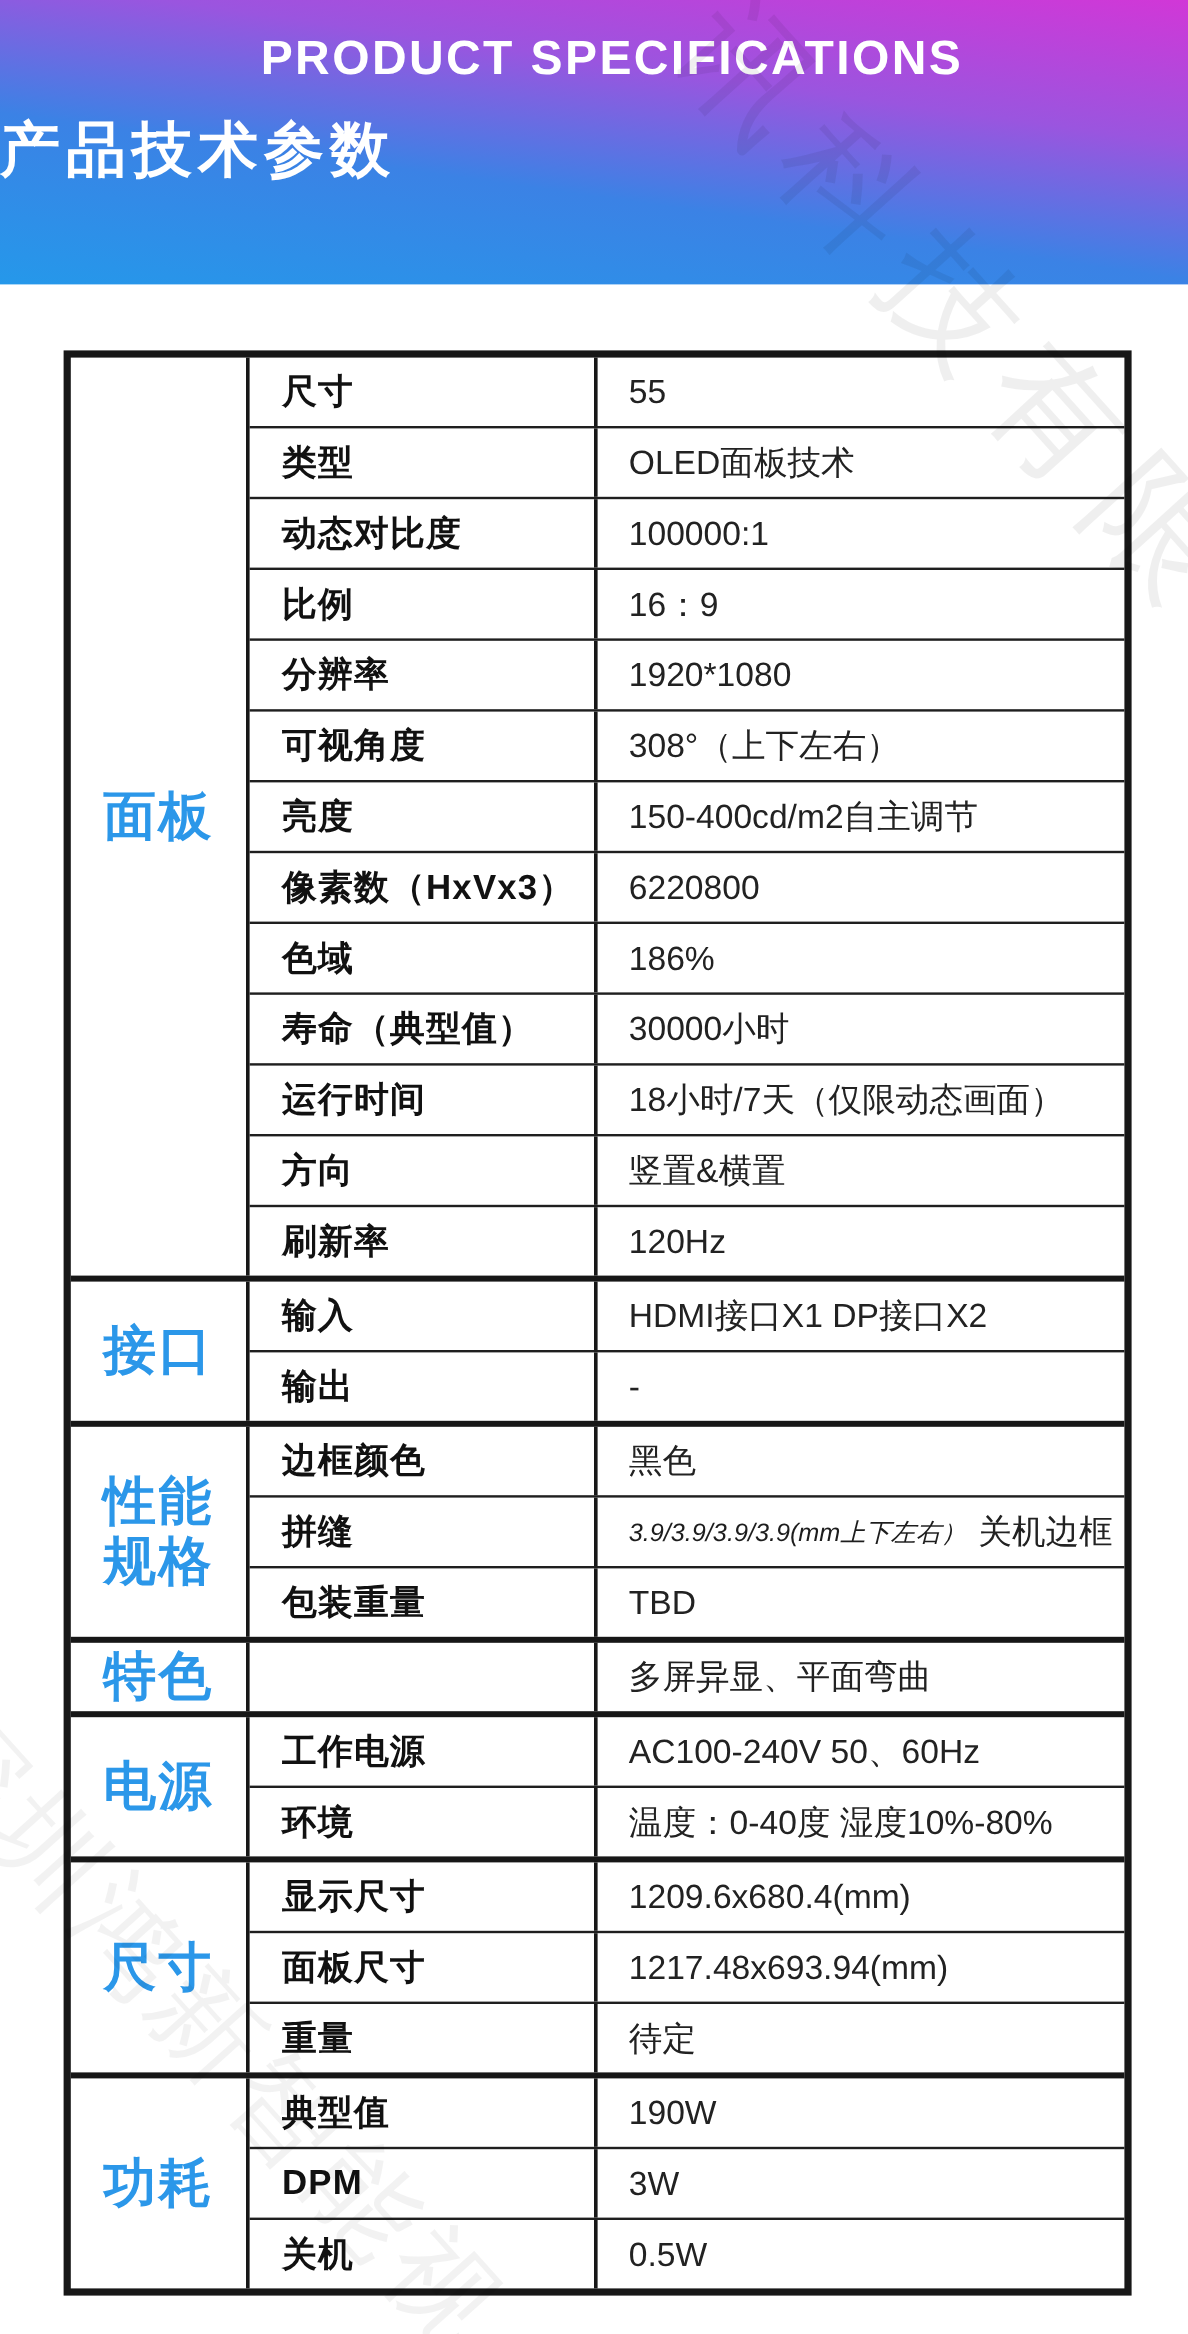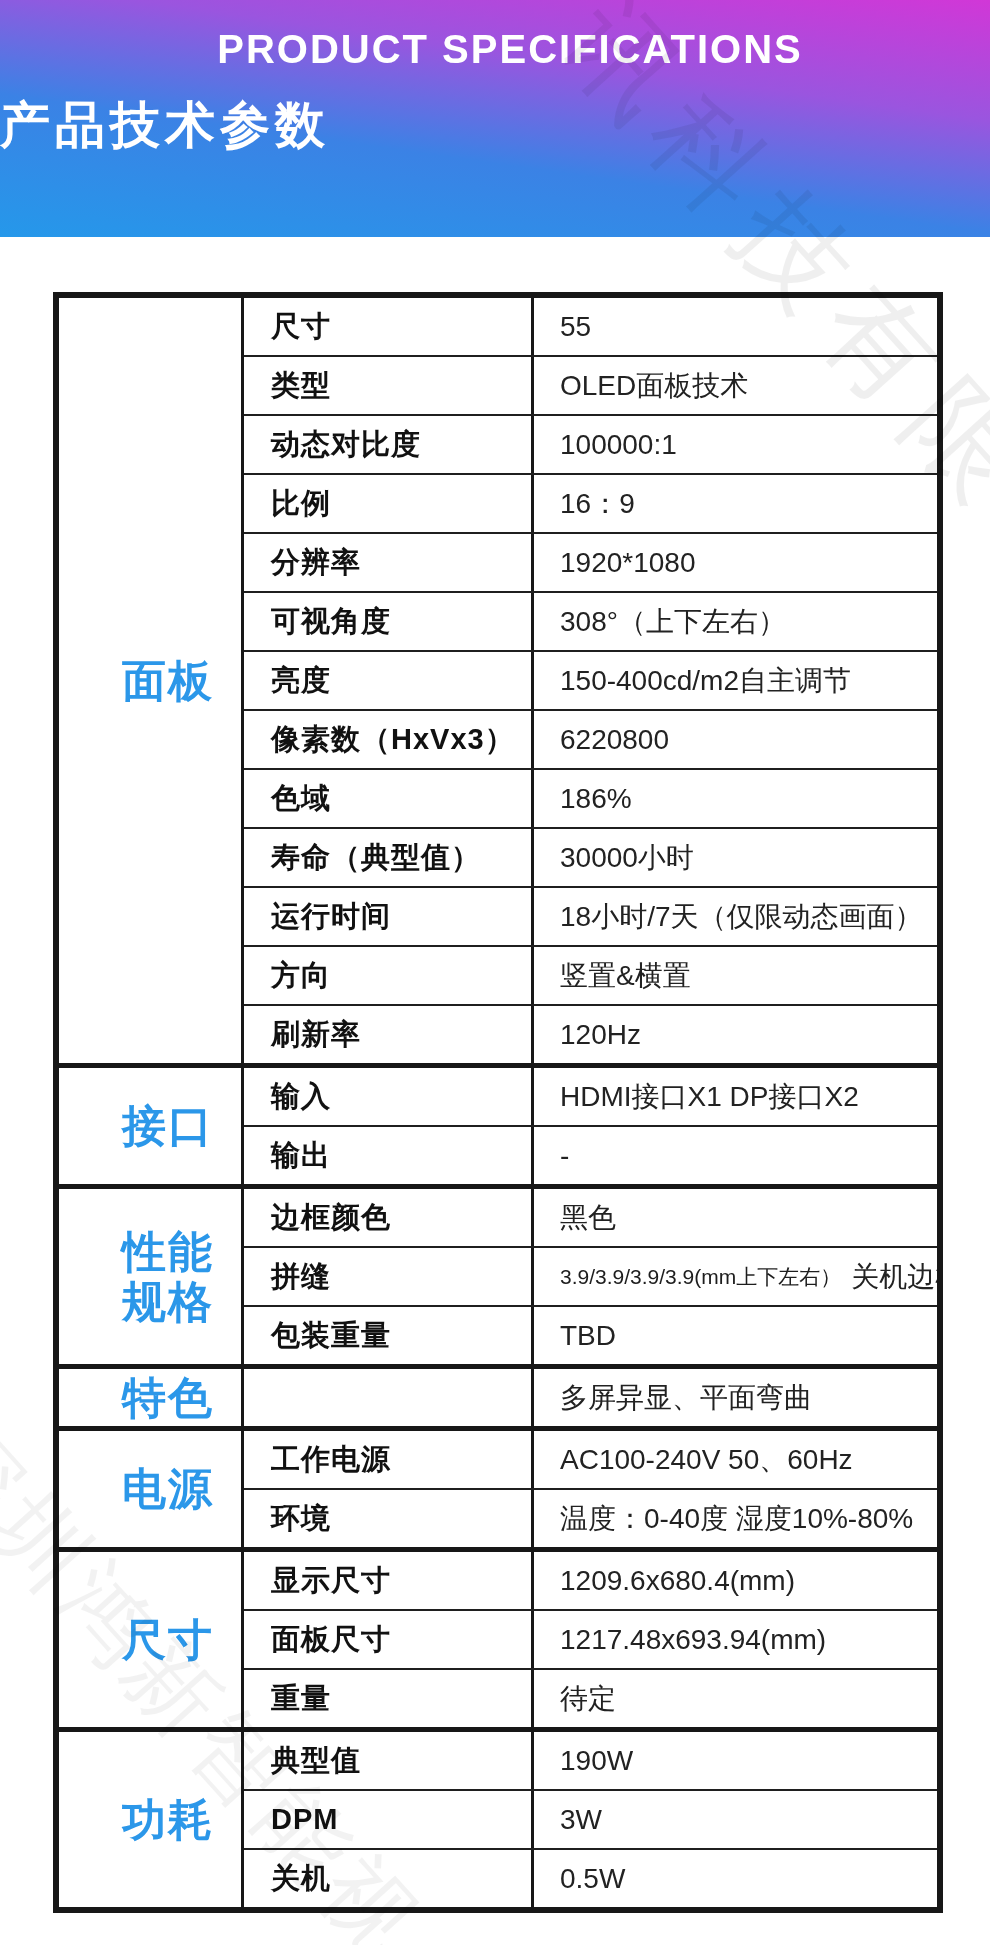--- a/index.html
+++ b/index.html
@@ -33,36 +33,36 @@
   .spec-table{
     position:absolute;left:53px;top:292px;width:890px;box-sizing:border-box;
     border:6px solid #171717;background:transparent;
   }
   .group{display:flex;border-bottom:5px solid #171717;}
   .group:last-child{border-bottom:none;}
   .group-label{
     width:146px;border-right:3px solid #171717;display:flex;
     align-items:center;justify-content:center;text-align:center;
     color:#2b97e9;font-size:44px;font-weight:700;line-height:1.12;
-    white-space:pre-line;letter-spacing:2px;flex:none;margin-left:36px;
+    white-space:pre-line;letter-spacing:2px;flex:none;
   }
   .rows{flex:1;display:flex;flex-direction:column;min-width:0;}
   .row{display:flex;height:57px;border-bottom:2px solid #1f1f1f;}
   .row:last-child{border-bottom:none;}
   .cell-label{
     width:290px;box-sizing:border-box;border-right:3px solid #171717;
     padding-left:27px;display:flex;align-items:center;flex:none;
     font-size:29px;font-weight:600;color:#111111;letter-spacing:1px;
   }
   .cell-value{
     flex:1;min-width:0;padding-left:26px;padding-right:20px;display:flex;
     align-items:center;font-size:28px;font-weight:400;color:#222222;
     white-space:nowrap;overflow:hidden;
   }
-  .cell-value .small{font-size:21px;margin-right:10px;color:#1d1d1d;}
+  .cell-value .small{font-size:21px;margin-right:10px;color:#1d1d1d;font-style:italic;}
 </style>
 </head>
 <body>
 
 <div class="banner">
   <div class="banner-en">PRODUCT SPECIFICATIONS</div>
   <div class="banner-cn">产品技术参数</div>
 </div>
 
 <div class="spec-table">

